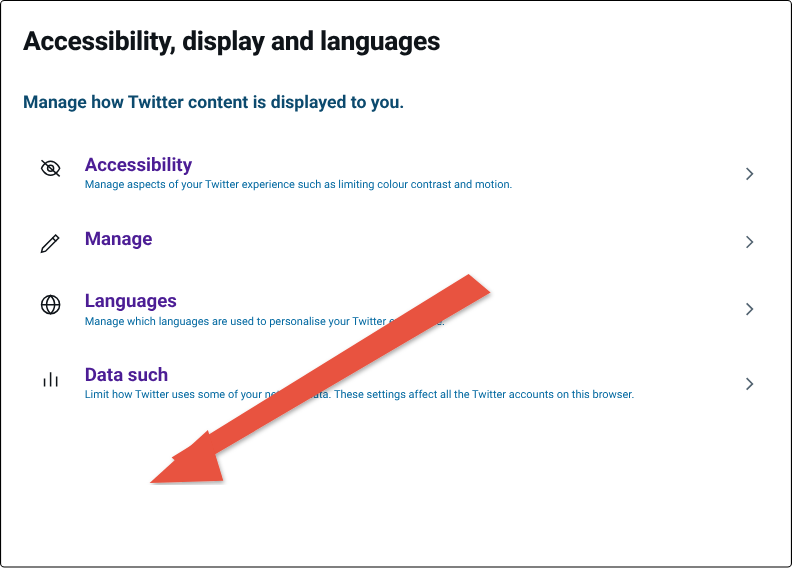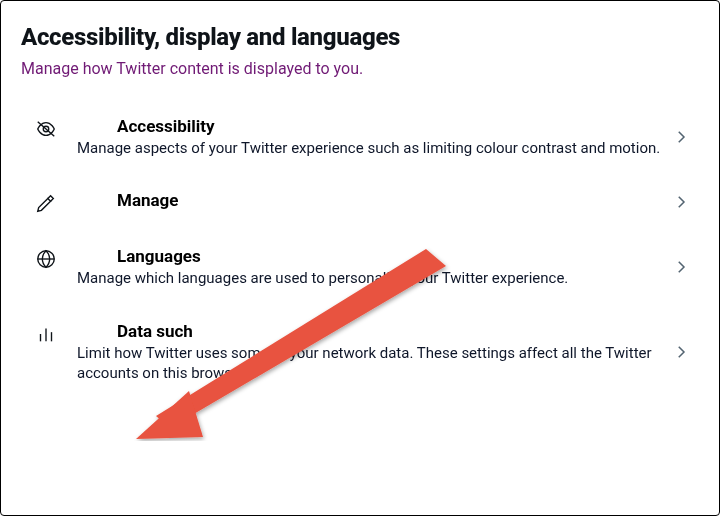--- a/index.html
+++ b/index.html
@@ -17,28 +17,28 @@
       overflow: hidden;
       position: relative;
     }
     .container {
       padding: 22px 20px 0 20px;
     }
     .page-title {
       font-size: 24px;
       font-weight: 800;
       color: #0f1419;
-      margin-bottom: 8px;
+      margin-bottom: 32px;
       letter-spacing: -0.3px;
     }
     .page-subtitle {
       font-size: 16px;
-      color: #701a75;
+      color: #0c4a6e;
       margin-bottom: 22px;
-      font-weight: 400;
+      font-weight: 700;
     }
     .settings-list {
       display: flex;
       flex-direction: column;
     }
     .setting-row {
       display: flex;
       align-items: flex-start;
       padding: 16px 8px 16px 14px;
       cursor: pointer;
@@ -62,27 +62,26 @@
       fill: none;
       stroke-width: 1.5;
     }
     .setting-texts {
       flex: 1;
       padding-right: 10px;
     }
     .setting-title {
       font-size: 17px;
       font-weight: 700;
-      color: #000000;
+      color: #4c1d95;
       margin-bottom: 2px;
-      margin-left: 40px;
     }
     .setting-desc {
-      font-size: 15px;
-      color: #0f172a;
+      font-size: 10px;
+      color: #0369a1;
       line-height: 1.35;
     }
     .chevron {
       flex-shrink: 0;
       align-self: center;
       width: 20px;
       height: 20px;
       display: flex;
       align-items: center;
       justify-content: center;

